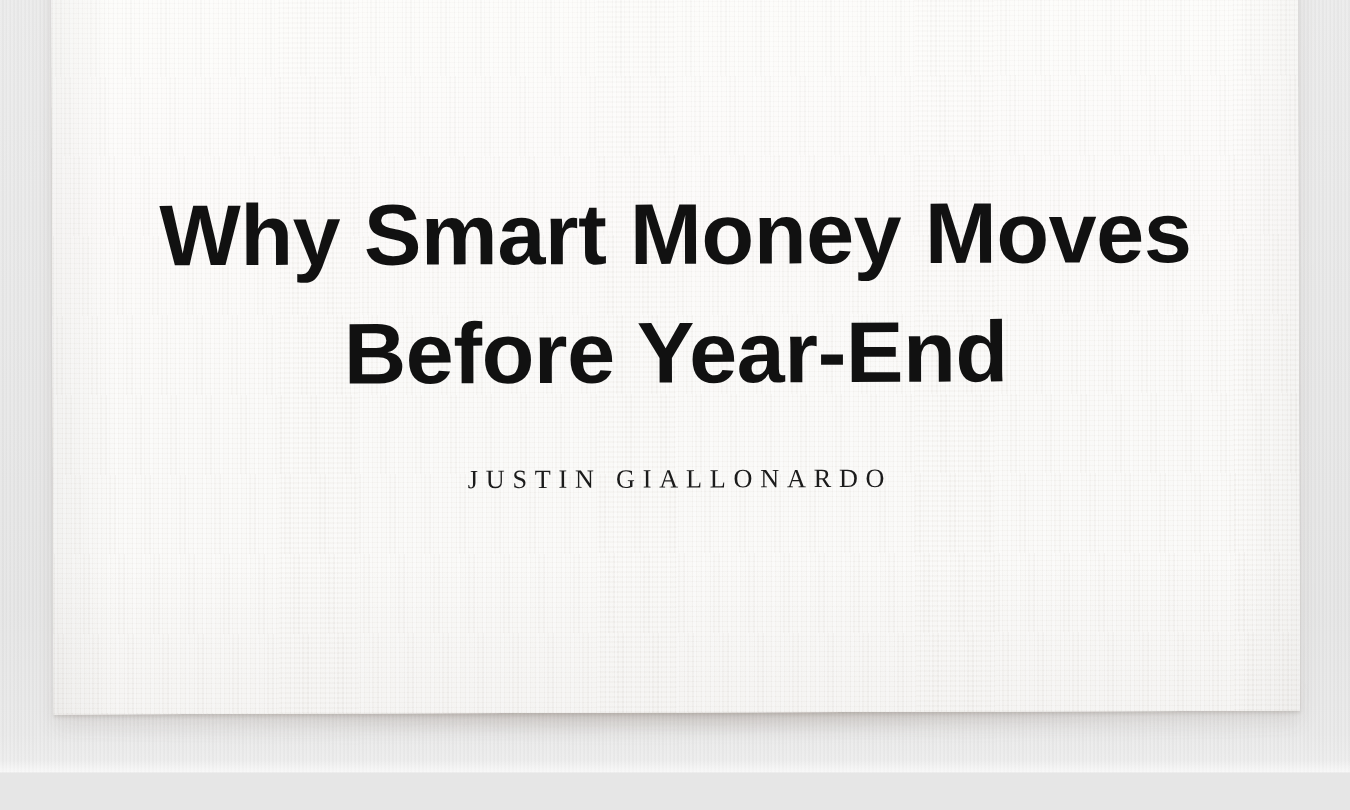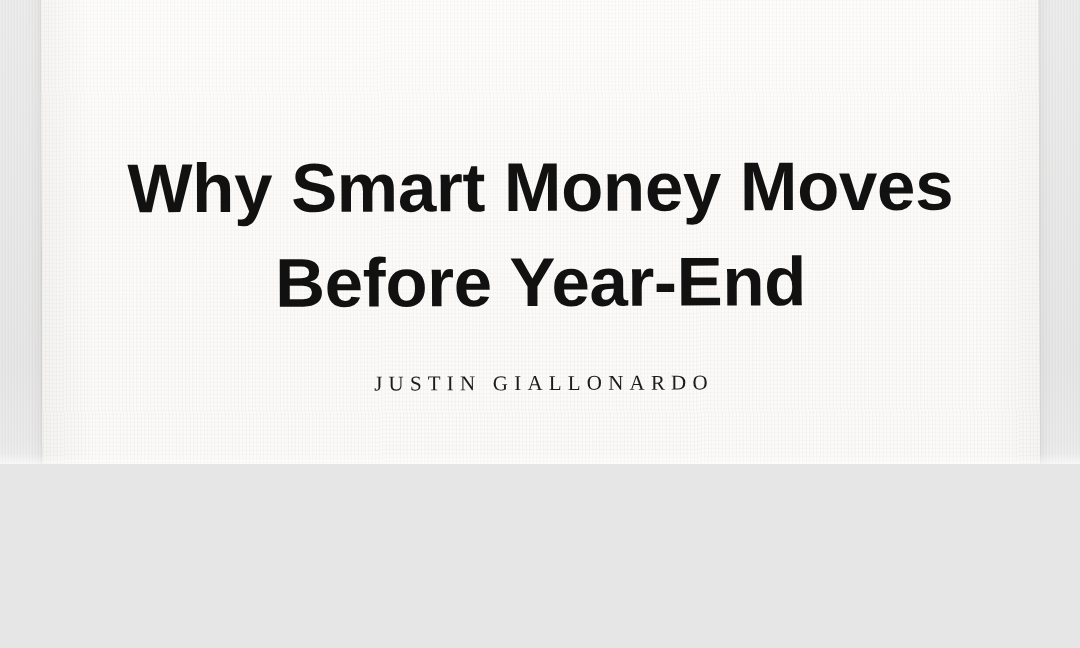--- a/index.html
+++ b/index.html
@@ -11,21 +11,21 @@
   }
   body {
     background: #e6e6e6;
     font-family: "Liberation Sans", sans-serif;
   }
 
   
   .stage {
     position: relative;
     width: 1080px;
-    height: 464px;
+    height: 618px;
     background:
       linear-gradient(180deg,
         #e9e9e9 0%,
         #e6e6e6 40%,
         #e3e3e3 78%,
         #e7e7e7 95%,
         #ededed 100%);
     overflow: hidden;
   }
   

